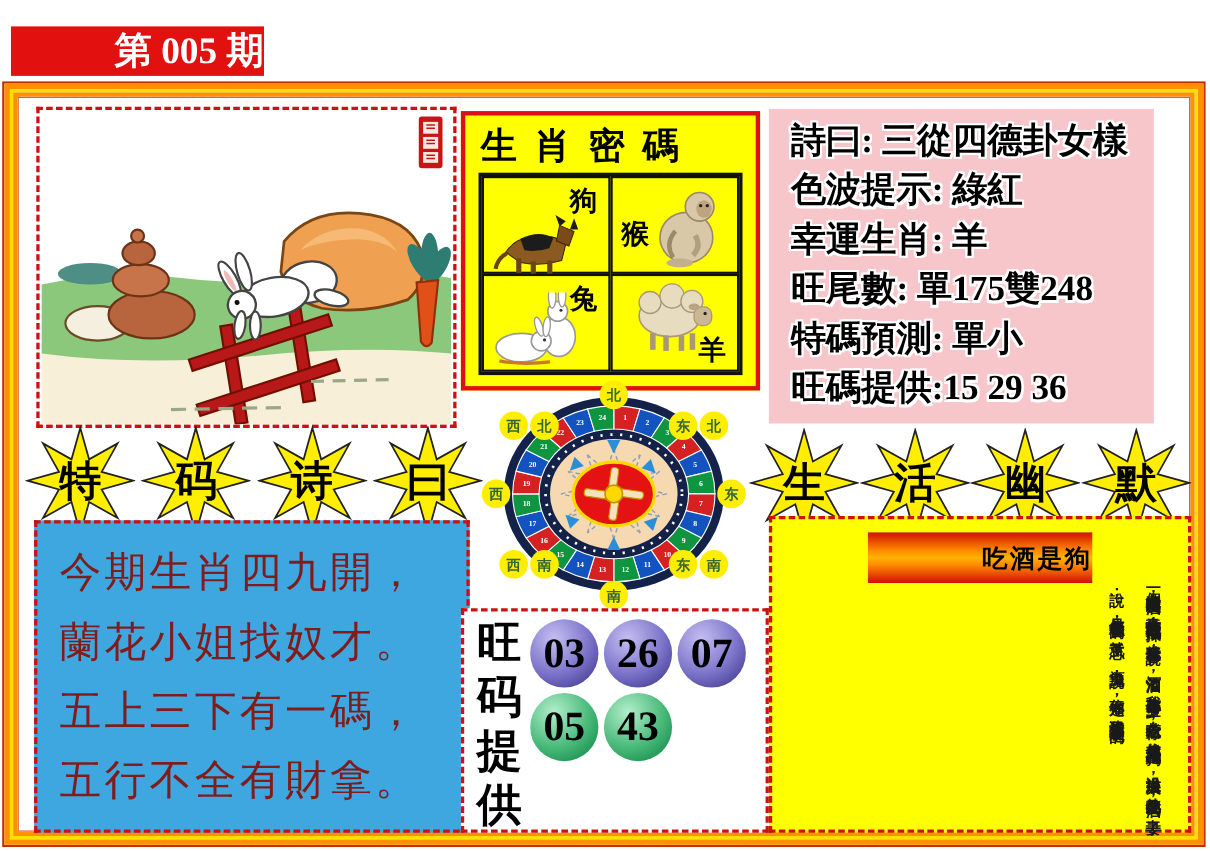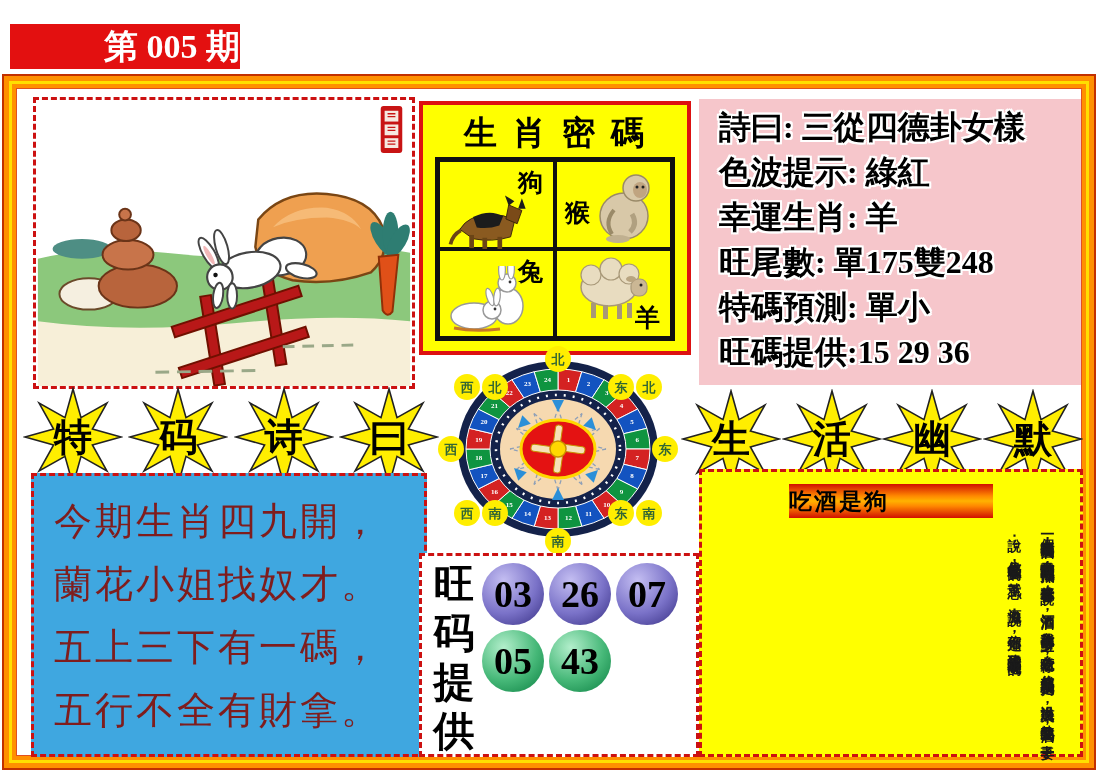--- a/index.html
+++ b/index.html
@@ -21,33 +21,33 @@
   .content { position:relative; width:100%; height:100%; background:#fff; border:1px solid #e05020; }
 
   
   .illo-box { position:absolute; left:16px; top:8px; width:382px; height:292px;
     border:3px dashed #cc1111; background:#fff; overflow:hidden; }
   .illo-box svg { display:block; width:100%; height:100%; }
 
   
   .zodiac-box { position:absolute; left:402px; top:12px; width:272px; height:254px;
     border:4px solid #dd1111; background:#ffff00; }
-  .zodiac-title { font-size:33px; font-weight:bold; color:#000; text-align:center;
+  .zodiac-title { font-size:33px; font-weight:bold; color:#000; text-align:left;
     letter-spacing:16px; padding:6px 0 2px 14px; }
   .zodiac-grid { position:absolute; left:12px; right:12px; top:52px; bottom:10px;
     border:3px solid #111; display:grid; grid-template-columns:1fr 1fr; grid-template-rows:1fr 1fr; }
   .zcell { position:relative; border:2px solid #111; }
   .zcell .animal { position:absolute; }
   .zlabel { position:absolute; font-size:25px; font-weight:bold; color:#000; }
   .zlabel.pos-tr { top:4px; right:10px; }
   .zlabel.pos-ml { left:8px; bottom:18px; }
   .zlabel.pos-br { bottom:2px; right:10px; }
 
   
-  .info-panel { position:absolute; left:682px; top:10px; width:382px; height:286px;
+  .info-panel { position:absolute; left:682px; top:10px; width:350px; height:286px;
     background:#f6c6cb; padding:6px 0 0 20px; }
   .info-line { font-size:32px; font-weight:bold; color:#000; line-height:45px; white-space:nowrap;
     text-shadow:-2px -2px 0 #fff,2px -2px 0 #fff,-2px 2px 0 #fff,2px 2px 0 #fff,-2px 0 0 #fff,2px 0 0 #fff,0 -2px 0 #fff,0 2px 0 #fff; }
 
   
   .star-strip { position:absolute; height:100px; display:flex; justify-content:space-between; }
   .star-strip.tema  { left:6px;  top:298px; width:416px; }
   .star-strip.humor { left:664px; top:300px; width:402px; }
   .star { position:relative; width:100px; height:100px; }
   .star svg { position:absolute; inset:0; width:100%; height:100%; }
@@ -72,23 +72,23 @@
   .ball-row { display:flex; gap:5px; margin-bottom:5px; }
   .ball { width:62px; height:62px; border-radius:50%; display:flex; align-items:center; justify-content:center;
     font-size:38px; font-weight:bold; color:#000; }
   .tone-red    { background:radial-gradient(circle at 35% 28%, #f9b4ac, #e05050 55%, #b51515 95%); }
   .tone-purple { background:radial-gradient(circle at 35% 28%, #c4bef2, #7a72c8 55%, #3c3488 95%); }
   .tone-green  { background:radial-gradient(circle at 35% 28%, #b2eecb, #46b878 55%, #108446 95%);text-align:right; }
 
   
   .humor-box { position:absolute; left:682px; top:380px; width:384px; height:288px;
     background:#ffff00; border:3px dashed #cc1111; }
-  .humor-banner { margin:12px auto 12px auto; width:204px; height:34px;
+  .humor-banner { margin:12px auto 12px auto; width:204px; height:46px;
     background:linear-gradient(to bottom,#d01000,#ff8800 35%,#ffb300 50%,#ff8800 65%,#d01000);
-    display:flex; align-items:center; justify-content:flex-start; }
+    display:flex; align-items:center; justify-content:flex-end; }
   .humor-banner span { font-size:23px; font-weight:bold; color:#000; letter-spacing:2px; }
   .humor-text { position:absolute; top:54px; right:16px; left:14px; bottom:12px;
     writing-mode:vertical-rl; font-size:14px; font-weight:600; color:#1a1a1a;
     letter-spacing:1px; line-height:33px; }
 </style>
 </head>
 <body>
 
 <div class="page">
 

